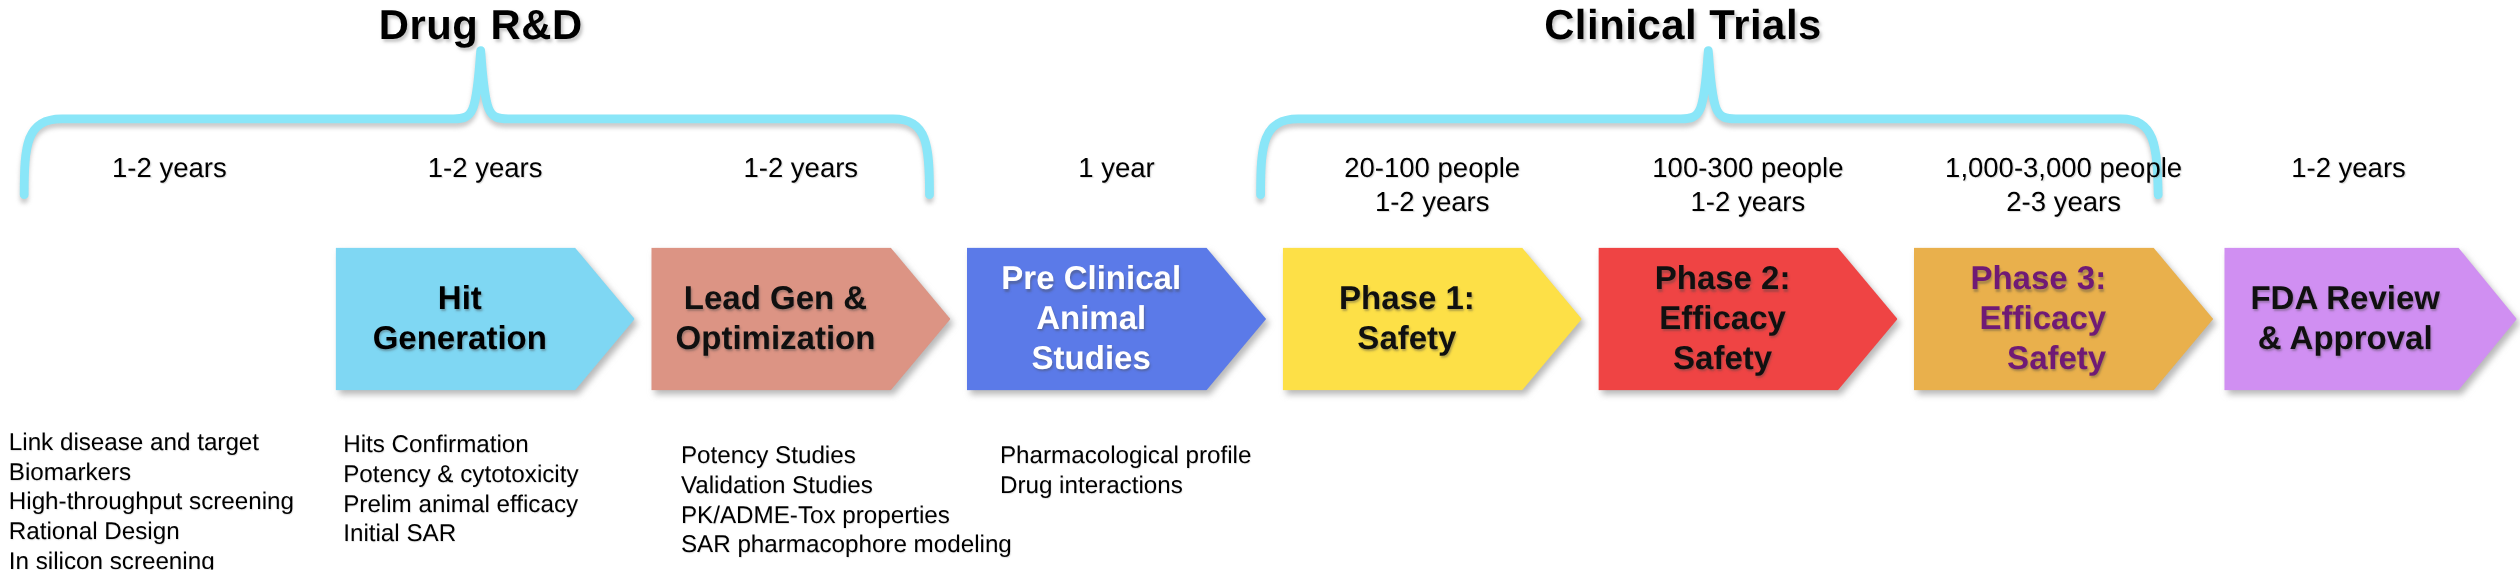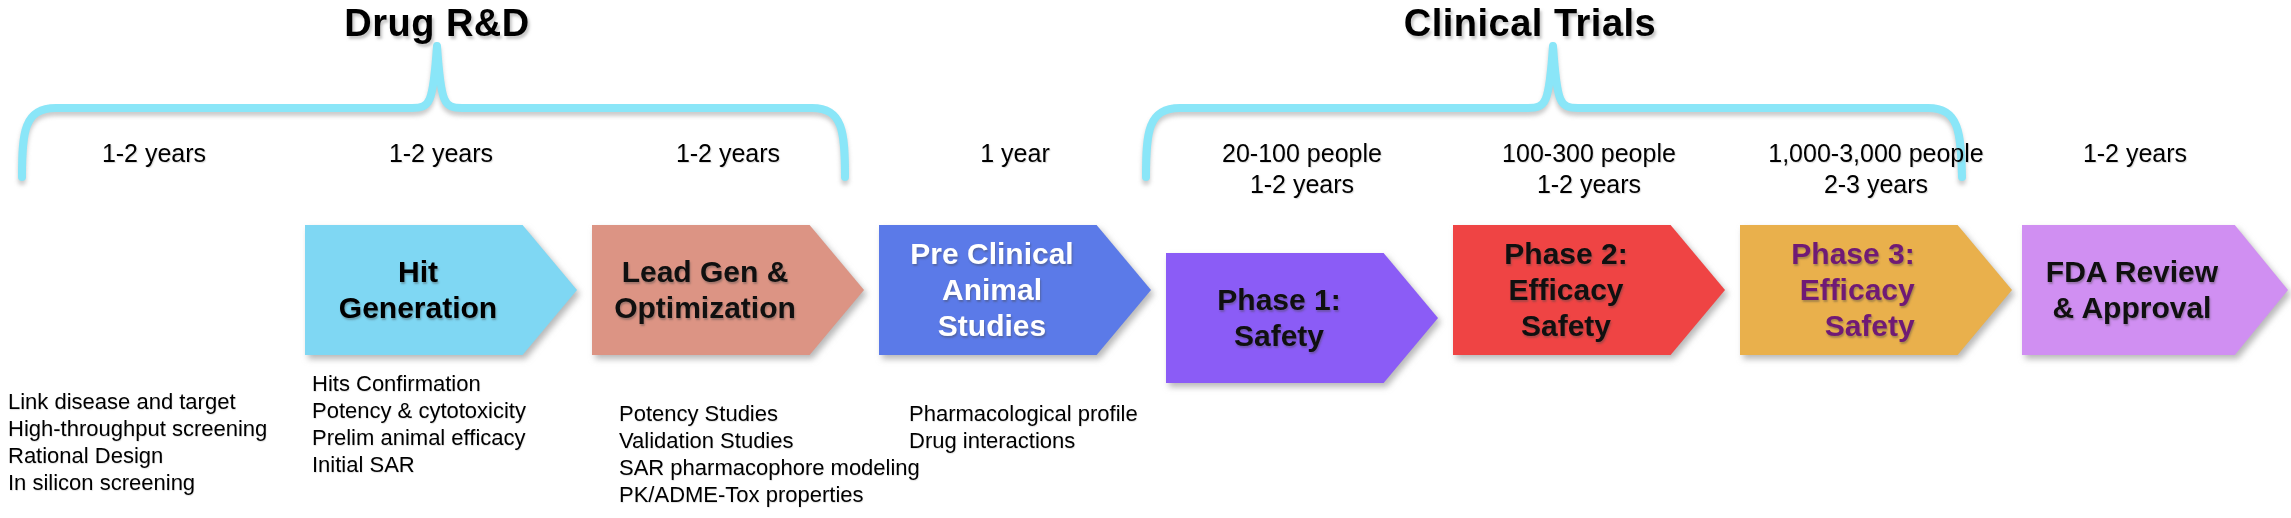--- a/index.html
+++ b/index.html
@@ -105,59 +105,60 @@
 
   <div class="title title-drug">Drug R&amp;D</div>
   <div class="title title-clinical">Clinical Trials</div>
 
   <div class="stage" style="left:18px">
     <div class="dur">
       <span>1-2 years</span>
     </div>
     <div class="notes" style="left:-10px; top:388px">
       <div>Link disease and target</div>
+      <div>Biomarkers</div>
       <div>High-throughput screening</div>
       <div>Rational Design</div>
       <div>In silicon screening</div>
     </div>
   </div>
 
   <div class="stage" style="left:305px">
     <div class="dur">
       <span>1-2 years</span>
     </div>
     <div class="chev-wrap">
       <div class="chev" style="background-color: rgb(127, 215, 243);">
         <div class="chev-label" style="color: #000000;">Hit
 Generation</div>
       </div>
     </div>
-    <div class="notes" style="left:7px; top:370px">
+    <div class="notes" style="left:7px; top:390px">
       <div>Hits Confirmation</div>
       <div>Potency &amp; cytotoxicity</div>
       <div>Prelim animal efficacy</div>
       <div>Initial SAR</div>
     </div>
   </div>
 
   <div class="stage" style="left:592px">
     <div class="dur">
       <span>1-2 years</span>
     </div>
     <div class="chev-wrap">
       <div class="chev" style="background-color: rgb(220, 148, 132);">
         <div class="chev-label" style="color: rgb(16, 16, 16);">Lead Gen &amp;
 Optimization</div>
       </div>
     </div>
     <div class="notes" style="left:27px; top:400px">
       <div>Potency Studies</div>
       <div>Validation Studies</div>
+      <div>PK/ADME-Tox properties</div>
       <div>SAR pharmacophore modeling</div>
-      <div>PK/ADME-Tox properties</div>
     </div>
   </div>
 
   <div class="stage" style="left:879px">
     <div class="dur">
       <span>1 year</span>
     </div>
     <div class="chev-wrap">
       <div class="chev" style="background-color: rgb(91, 122, 232);">
         <div class="chev-label" style="color: rgb(255, 255, 255);">Pre Clinical
@@ -170,21 +171,21 @@
       <div>Drug interactions</div>
     </div>
   </div>
 
   <div class="stage" style="left:1166px">
     <div class="dur">
       <span>20-100 people</span>
       <span>1-2 years</span>
     </div>
     <div class="chev-wrap">
-      <div class="chev" style="background-color: #8b5cf6; margin-top: 28px;">
+      <div class="chev" style="background-color: #fde047;">
         <div class="chev-label" style="color: rgb(16, 16, 16);">Phase 1:
 Safety</div>
       </div>
     </div>
   </div>
 
   <div class="stage" style="left:1453px">
     <div class="dur">
       <span>100-300 people</span>
       <span>1-2 years</span>

